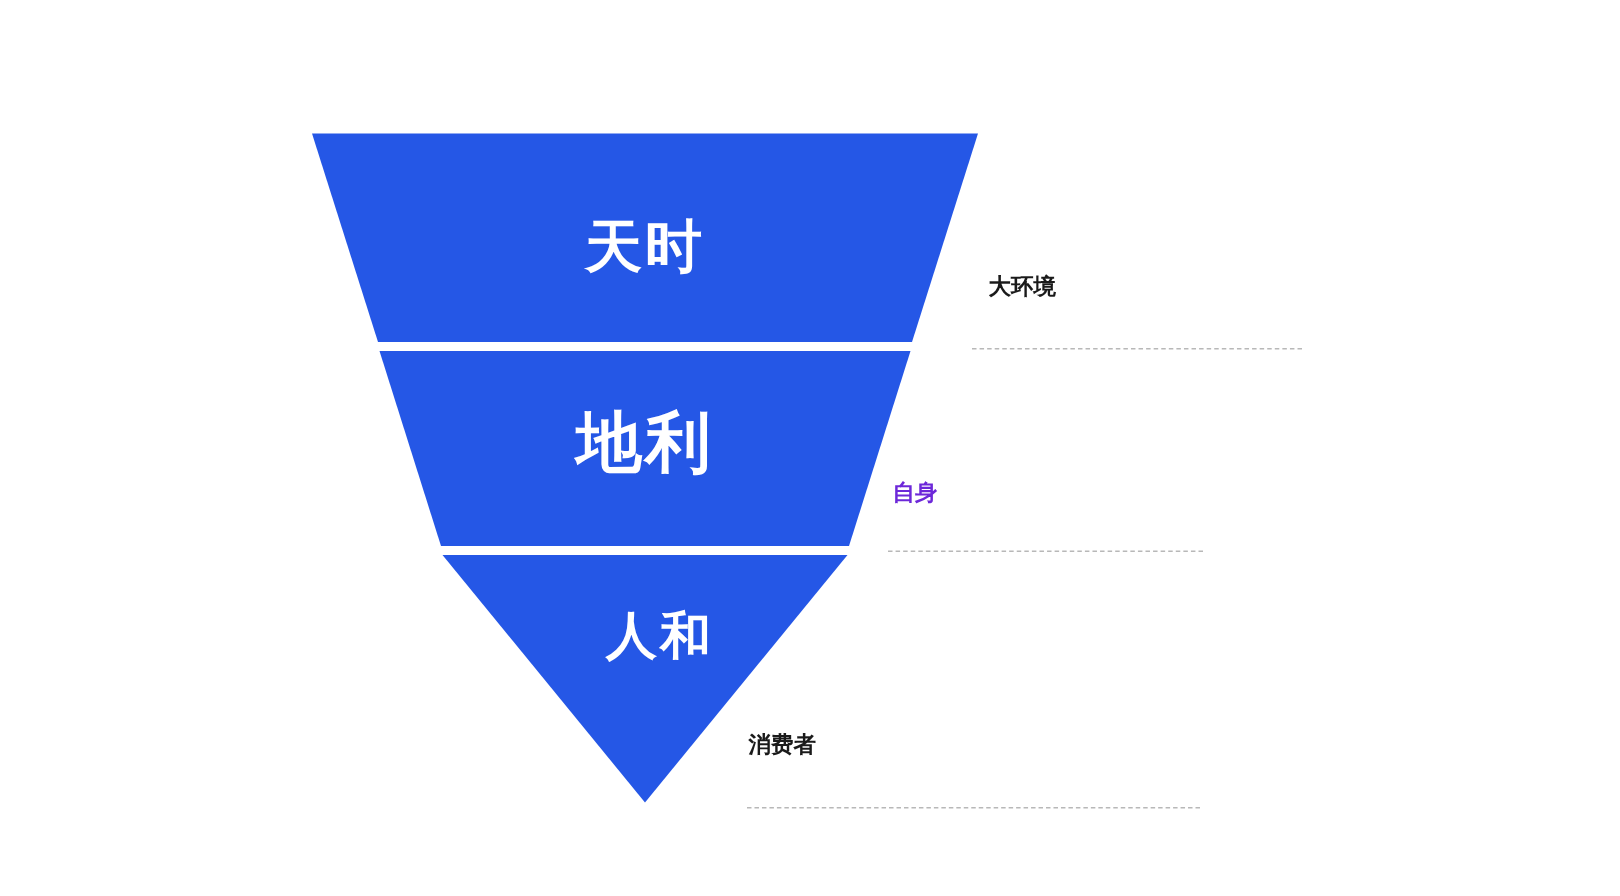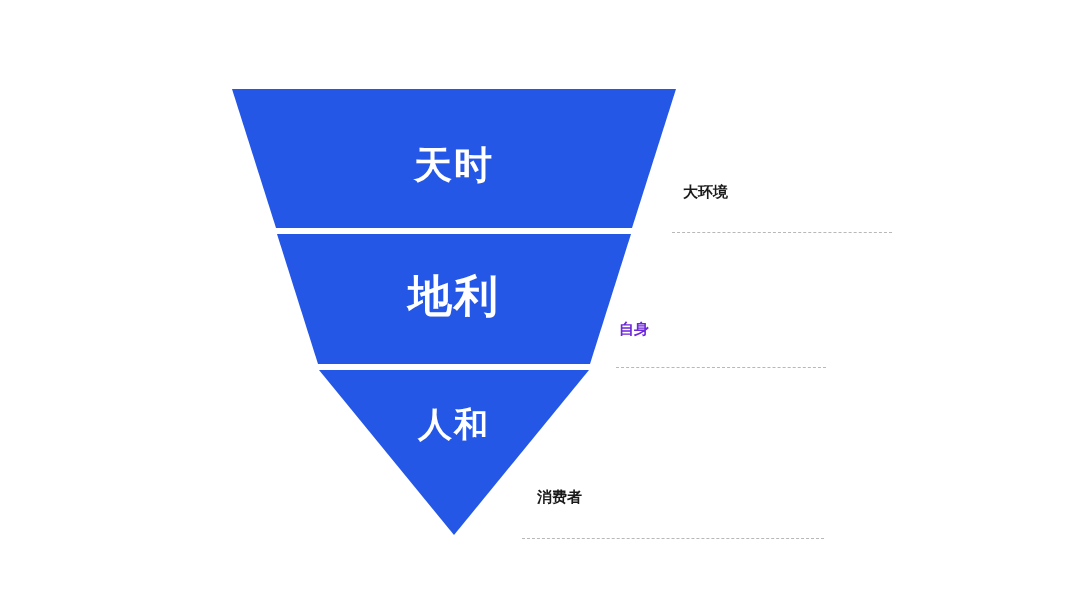--- a/index.html
+++ b/index.html
@@ -10,21 +10,20 @@
   }
   body {
     font-family: "Liberation Sans", "DejaVu Sans", sans-serif;
   }
   #canvas {
     position: relative;
     width: 917px;
     height: 597px;
     background: #ffffff;
     overflow: hidden;
-    margin-left: 24px;
   }
   
   #funnel-svg {
     position: absolute;
     left: 0;
     top: 0;
     width: 1080px;
     height: 597px;
   }
   .band-label {
@@ -45,20 +44,21 @@
     left: 0; top: 272px; width: 860px;
     text-align: center;
     font-size: 44px;
     line-height: 48px;
   }
   #band-label-2 {
     left: 0; top: 401px; width: 860px;
     text-align: center;
     font-size: 34px;
     line-height: 46px;
+    padding-left: 10px;
   }
   
   .annotation {
     position: absolute;
   }
   .annotation-text {
     position: absolute;
     color: #1a1a1a;
     font-weight: bold;
     font-size: 15px;
@@ -68,21 +68,21 @@
   }
   .annotation-rule {
     position: absolute;
     height: 0;
     border-top: 1px dashed #b8b8b8;
   }
   #annotation-text-0 { left: 659px; top: 177px; }
   #annotation-rule-0 { left: 648px; top: 232px; width: 220px; }
   #annotation-text-1 { left: 595px; top: 314px; }
   #annotation-rule-1 { left: 592px; top: 367px; width: 210px; }
-  #annotation-text-2 { left: 513px; top: 482px; }
+  #annotation-text-2 { left: 499px; top: 482px; }
   #annotation-rule-2 { left: 498px; top: 538px; width: 302px; }
 </style>
 </head>
 <body>
 
 <div id="canvas" style="background: rgb(255, 255, 255);">
 
   <svg id="funnel-svg" viewBox="0 0 1080 597" xmlns="http://www.w3.org/2000/svg">
 
     <polygon points="208,89 652,89 608,228 252,228" fill="#2557e6"></polygon>

